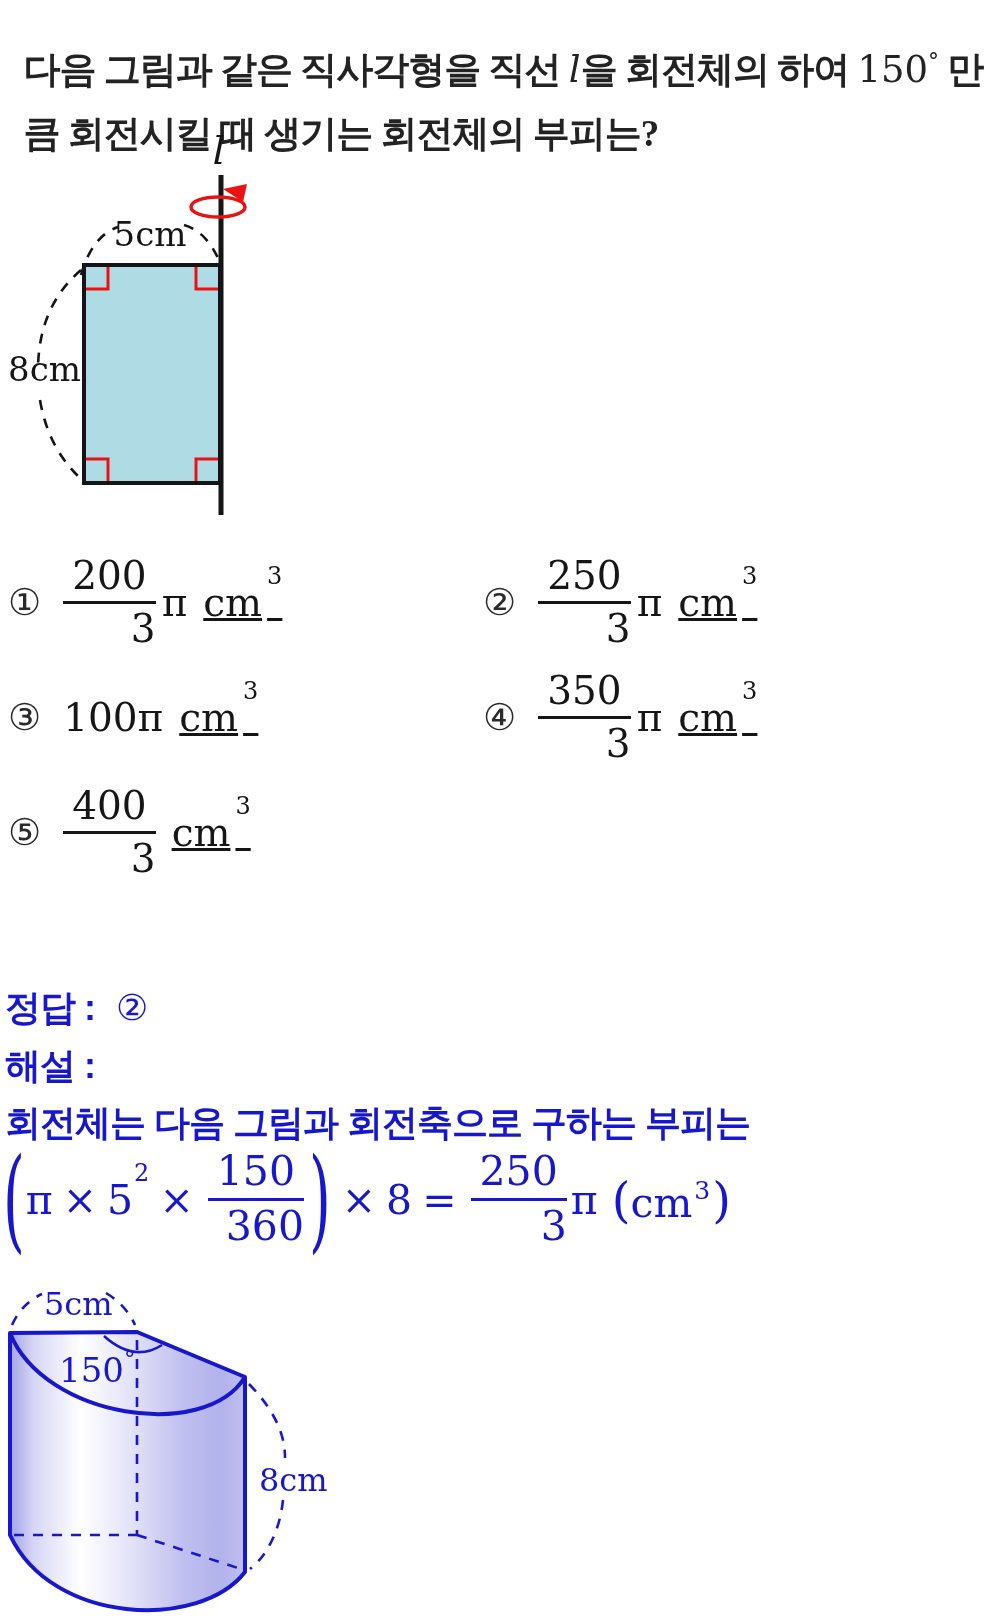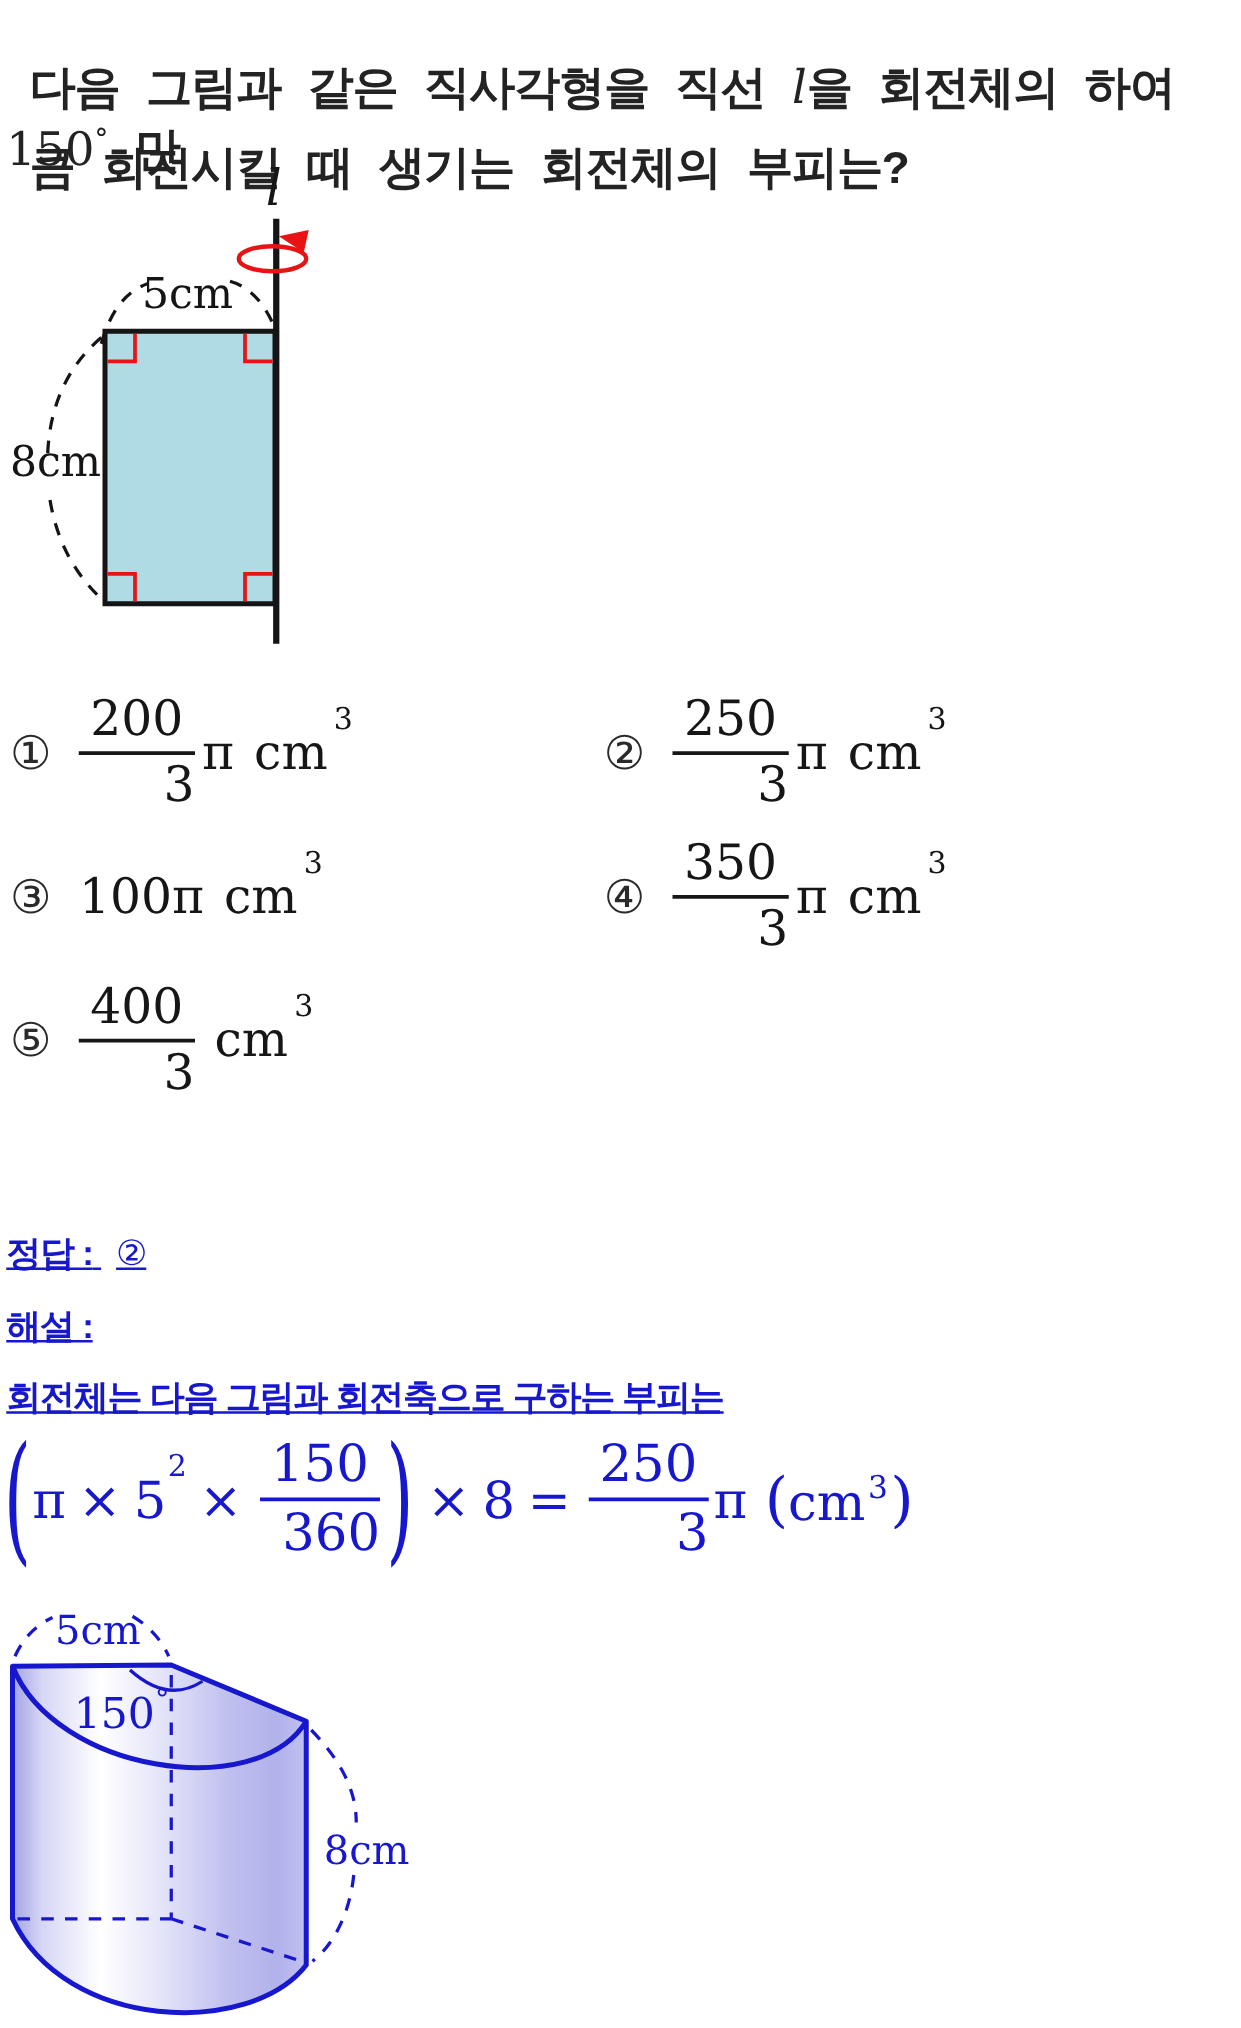--- a/index.html
+++ b/index.html
@@ -3,41 +3,41 @@
 <meta charset="utf-8">
 <style>
   html,body{margin:0;padding:0;background:#fff;}
   body{width:993px;height:1622px;position:relative;overflow:hidden;
        font-family:"Liberation Sans",sans-serif;color:#151515;}
   .abs{position:absolute;}
 
   
   .prob-line{position:absolute;left:5px;white-space:pre-wrap;
              font-weight:700;font-size:37px;letter-spacing:-1px;color:#232323;}
-  .kr{font-family:Liberation Mono, monospace;font-weight:700;}
+  .kr{font-family:Liberation Serif, serif;font-weight:700;}
   .mathit{font-family:"DejaVu Serif",serif;font-style:italic;font-weight:400;letter-spacing:0;}
   .mathn{font-family:"DejaVu Serif",serif;font-weight:400;letter-spacing:0;}
   .degsup{font-family:"DejaVu Serif",serif;font-weight:400;font-size:22px;
           vertical-align:super;letter-spacing:0;}
 
   
   .opt{position:absolute;display:flex;align-items:center;
        font-family:"DejaVu Serif",serif;font-size:39px;color:#161616;}
   .badge{font-family:"DejaVu Sans",sans-serif;font-size:37px;margin-right:22px;color:#2a2a2a;}
   .frac{display:inline-flex;flex-direction:column;align-items:flex-end;line-height:1.12;}
   .frac .num{border-bottom:3px solid currentColor;padding:0 9px 3px;}
   .frac .den{padding-top:3px;}
   .pi-unit{margin-left:6px;}
-  .unit{margin-left:16px;}
+  .unit{margin-left:16px;text-decoration:underline;}
   sup.cube{font-size:24px;position:relative;top:-18px;margin-left:5px;}
   sup.exp{font-size:24px;position:relative;top:-18px;margin-left:1px;}
 
   
   .blue{color:#1717ce;}
-  .ans-line{position:absolute;left:5px;font-weight:700;font-size:28px;letter-spacing:-1px;text-decoration:underline;}
+  .ans-line{position:absolute;left:5px;font-weight:700;font-size:36px;letter-spacing:-1px;}
   .formula{position:absolute;left:2px;top:1148px;display:flex;align-items:center;
            font-family:"DejaVu Serif",serif;font-size:41px;color:#1717ce;}
   .formula .op{margin:0 10px;}
   .bigparen{display:inline-block;font-size:112px;font-weight:300;line-height:0.92;
             transform:scaleX(0.5);margin:0 -10px;}
   .formula .frac{font-size:41px;margin:0 4px;}
   .unitgrp{margin-left:14px;display:inline-flex;align-items:baseline;}
   .unitgrp .par{font-size:48px;}
   .unitgrp sup{font-size:25px;position:relative;top:-18px;margin:0 2px;}
 </style>

